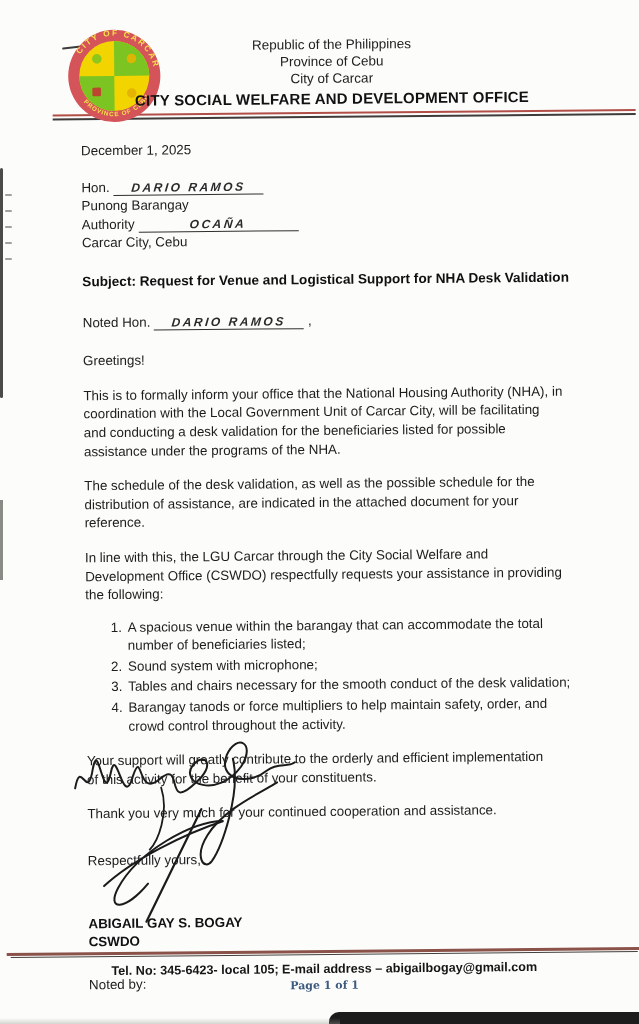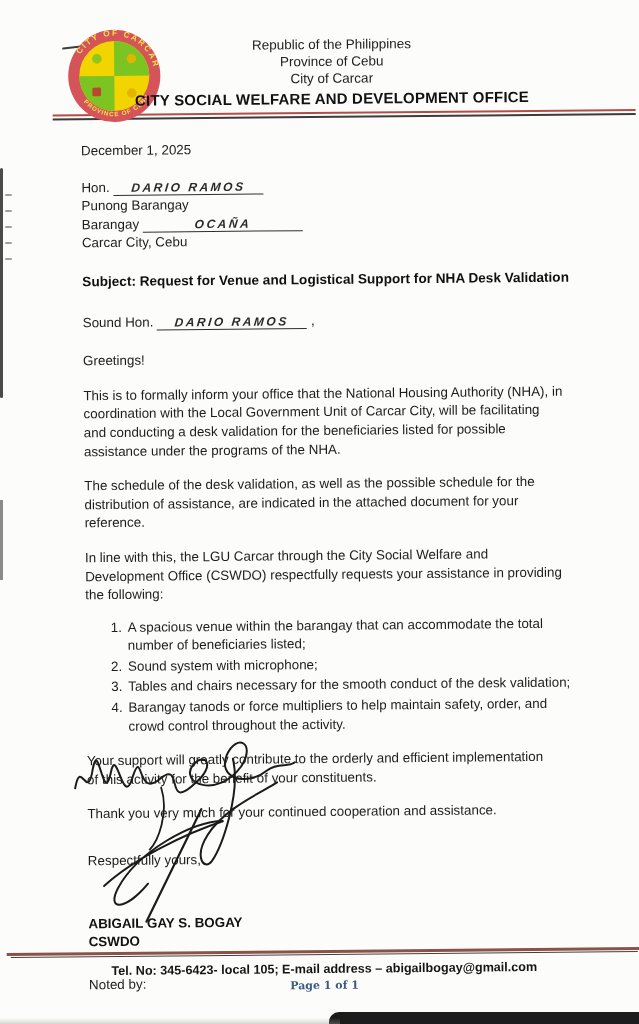--- a/index.html
+++ b/index.html
@@ -119,30 +119,30 @@
   <div class="body">
     <p class="date">December 1, 2025</p>
 
     <div class="recipient">
       <div>
         <span>Hon.</span>
         <span class="uline"><span class="hand">DARIO RAMOS</span></span>
       </div>
       <div>Punong Barangay</div>
       <div>
-        <span>Barangay</span>
+        <span>Authority</span>
         <span class="uline short"><span class="hand">OCAÑA</span></span>
       </div>
       <div>Carcar City, Cebu</div>
     </div>
 
     <div class="subject">Subject: Request for Venue and Logistical Support for NHA Desk Validation</div>
 
     <div class="dear">
-      <span>Sound Hon.</span>
+      <span>Noted Hon.</span>
       <span class="uline"><span class="hand">DARIO RAMOS</span></span>
       <span>,</span>
     </div>
 
     <div class="greet">Greetings!</div>
 
     <p class="para pre">This is to formally inform your office that the National Housing Authority (NHA), in
 coordination with the Local Government Unit of Carcar City, will be facilitating
 and conducting a desk validation for the beneficiaries listed for possible
 assistance under the programs of the NHA.</p>

